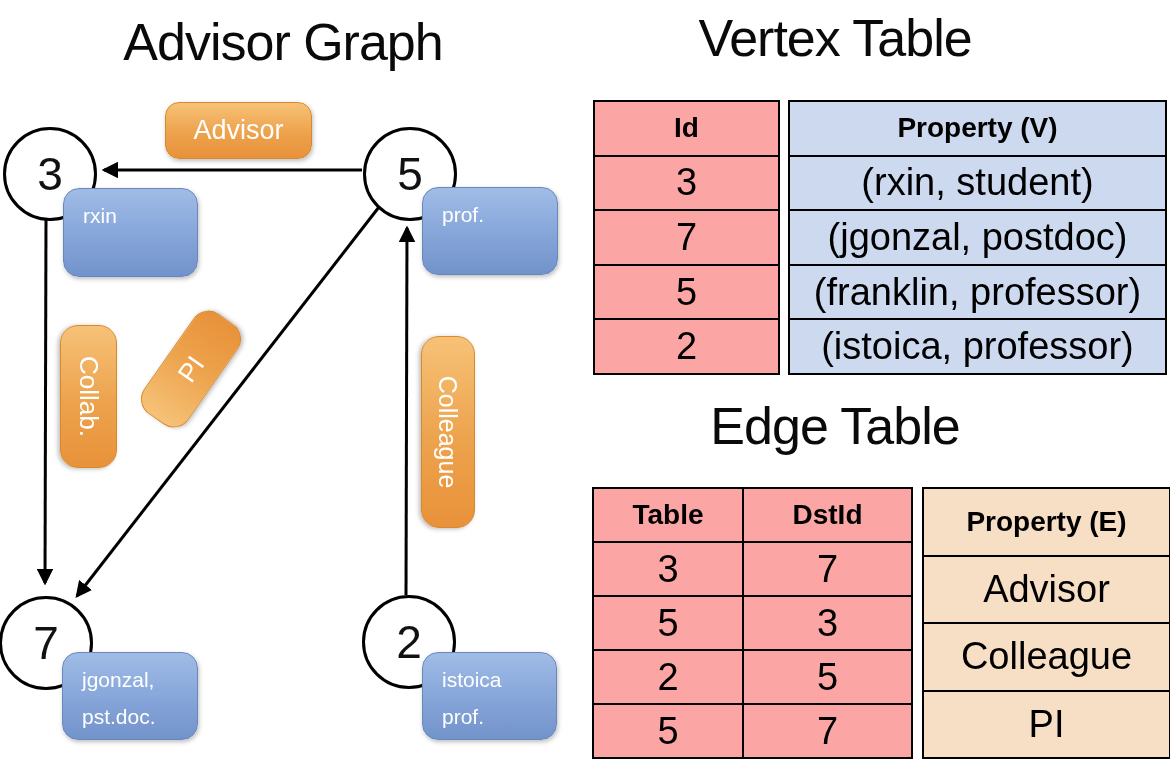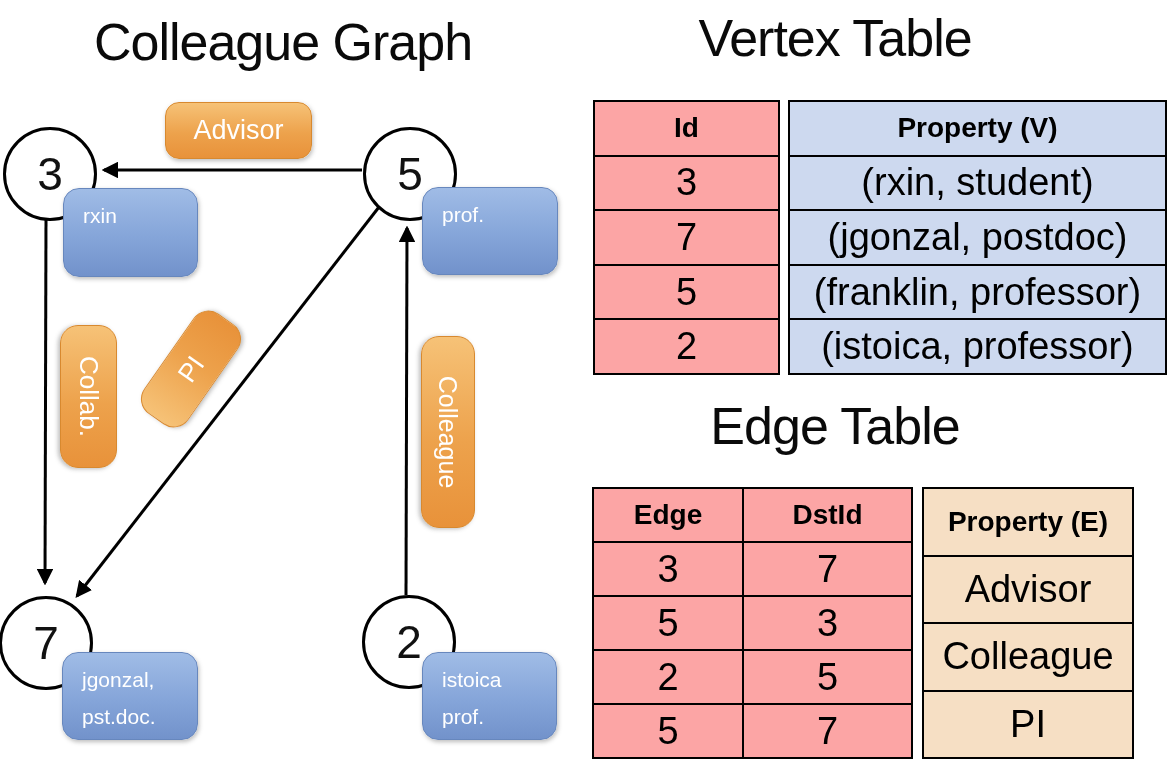--- a/index.html
+++ b/index.html
@@ -72,30 +72,30 @@
   .numc { font-size:38px; }
   .txtc { font-size:38px; }
   .cell-half { flex:1; height:100%; display:flex; align-items:center; justify-content:center; box-sizing:border-box; }
   .cell-src { border-right:2.5px solid #000; flex:0 0 150px; }
 
   #vt-id   { left:593px; top:100px; width:187px; height:275px; }
   #vt-prop { left:788px; top:100px; width:379px; height:275px; background:#cdd9ef;justify-content:center; }
   #vt-prop .trow { background:#cdd9ef; }
 
   #et-ids  { left:592px; top:487px; width:321px; height:272px; }
-  #et-prop { left:922px; top:487px; width:212px; height:272px; background:#f6dfc4; }
+  #et-prop { left:922px; top:487px; width:249px; height:272px; background:#f6dfc4; }
   #et-prop .trow { background:#f6dfc4; }
   .tbl .trow { background:#fca5a5; }
 </style>
 </head>
 <body>
 
 <div class="canvas">
 
-  <div class="big-title" id="graph-title">Colleague Graph</div>
+  <div class="big-title" id="graph-title">Advisor Graph</div>
 
   <svg class="edges-svg" viewBox="0 0 585 760">
     <defs>
       <marker id="arrow" viewBox="0 0 10 10" refX="8.5" refY="5" markerWidth="5.5" markerHeight="5.5" orient="auto">
         <path d="M0,0 L10,5 L0,10 z" fill="#000"></path>
       </marker>
     </defs>
     <line x1="362" y1="170" x2="104" y2="170" stroke="#000" stroke-width="3" marker-end="url(#arrow)"></line>
     <line x1="46" y1="216" x2="45" y2="583" stroke="#000" stroke-width="3" marker-end="url(#arrow)"></line>
     <line x1="379" y1="207" x2="77" y2="596" stroke="#000" stroke-width="3" marker-end="url(#arrow)"></line>
@@ -157,21 +157,21 @@
     <div class="trow txtc">(rxin, student)</div>
     <div class="trow txtc">(jgonzal, postdoc)</div>
     <div class="trow txtc">(franklin, professor)</div>
     <div class="trow txtc">(istoica, professor)</div>
   </div>
 
   <div class="big-title" id="edge-title">Edge Table</div>
 
   <div class="tbl" id="et-ids">
     <div class="trow">
-      <div class="cell-half cell-src hdr">Edge</div>
+      <div class="cell-half cell-src hdr">Table</div>
       <div class="cell-half hdr">DstId</div>
     </div>
     <div class="trow">
       <div class="cell-half cell-src numc">3</div>
       <div class="cell-half numc">7</div>
     </div>
     <div class="trow">
       <div class="cell-half cell-src numc">5</div>
       <div class="cell-half numc">3</div>
     </div>

